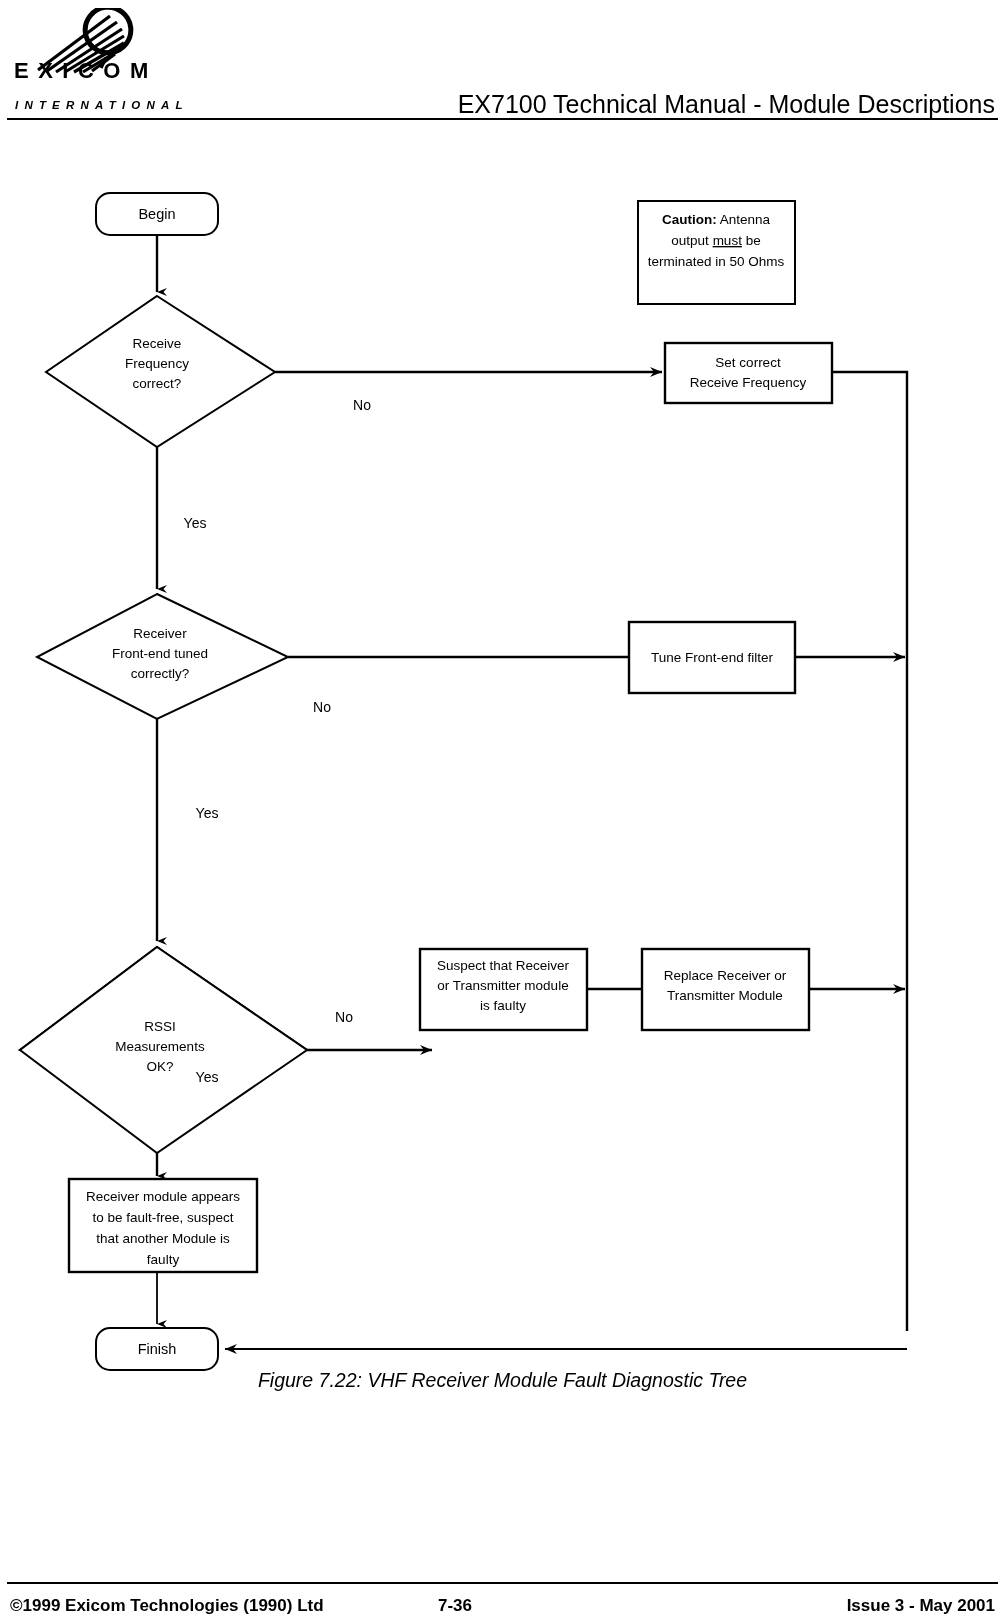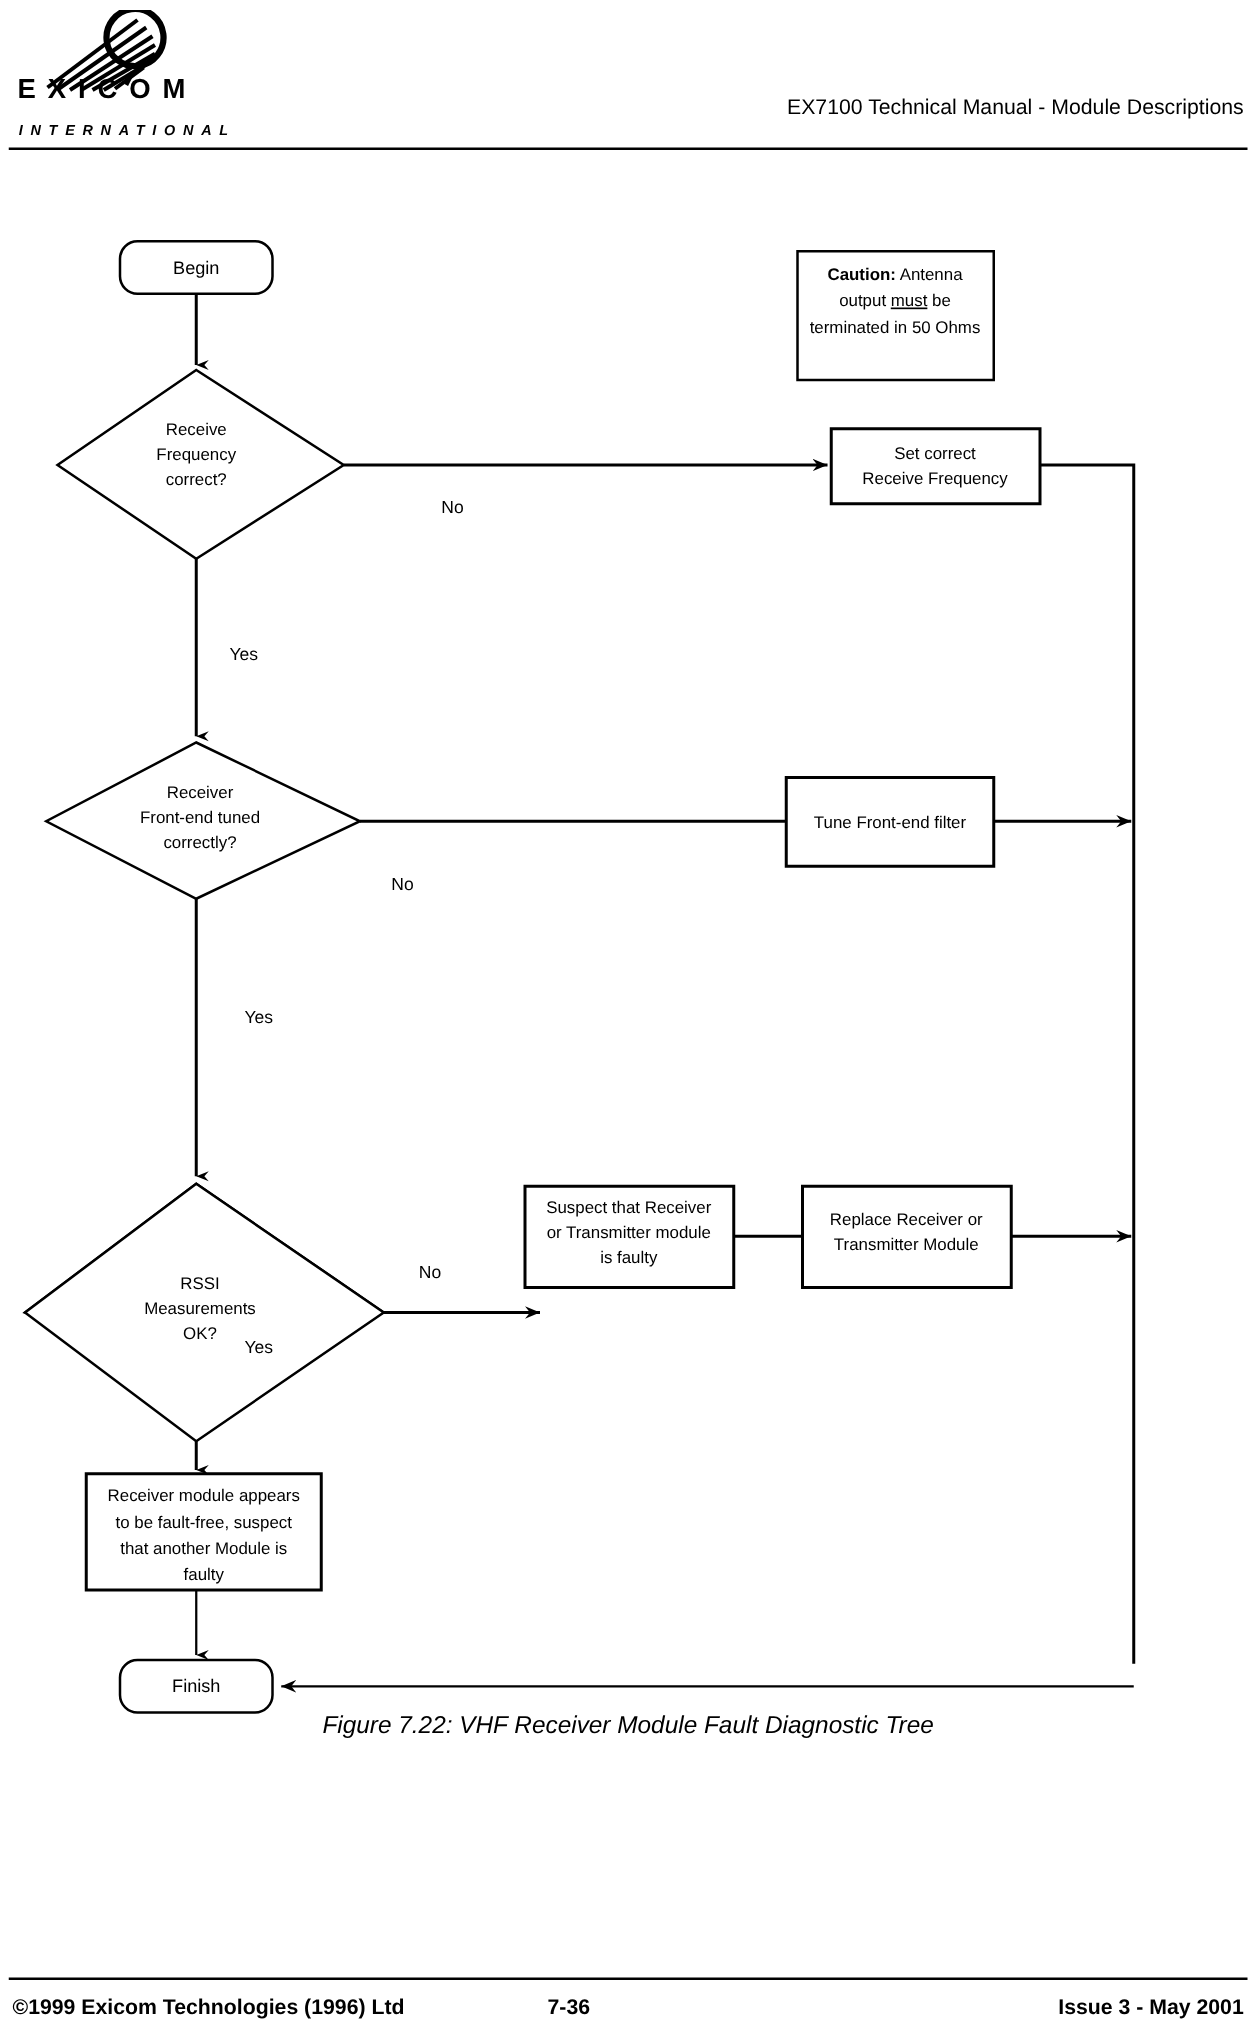--- a/index.html
+++ b/index.html
@@ -45,22 +45,22 @@
     position: absolute;
     left: 1px; top: 92px;
     font-size: 11.5px;
     font-weight: bold;
     font-style: italic;
     letter-spacing: 6.2px;
     line-height: 1;
   }
   .header-title {
     position: absolute;
-    right: 10px; top: 76px;
-    font-size: 17px;
+    right: 10px; top: 90px;
+    font-size: 25px;
     white-space: nowrap;
   }
   .header-rule {
     position: absolute;
     left: 7px; top: 118px;
     width: 991px; height: 0;
     border-top: 2.2px solid #000;
   }
 
   
@@ -285,16 +285,16 @@
 
   <line x1="907" y1="1203" x2="225" y2="1203" stroke="#000" stroke-width="1.8" marker-end="url(#arrowLeft)"></line>
 
 </svg>
 </div>
 
 <div class="figure-caption">Figure 7.22: VHF Receiver Module Fault Diagnostic Tree</div>
 
 <div class="page-footer">
   <div class="footer-rule"></div>
-  <div class="footer-left">©1999 Exicom Technologies (1996) Ltd</div>
+  <div class="footer-left">©1999 Exicom Technologies (1990) Ltd</div>
   <div class="footer-center">7-36</div>
   <div class="footer-right">Issue 3 - May 2001</div>
 </div>
 
 </body></html>

